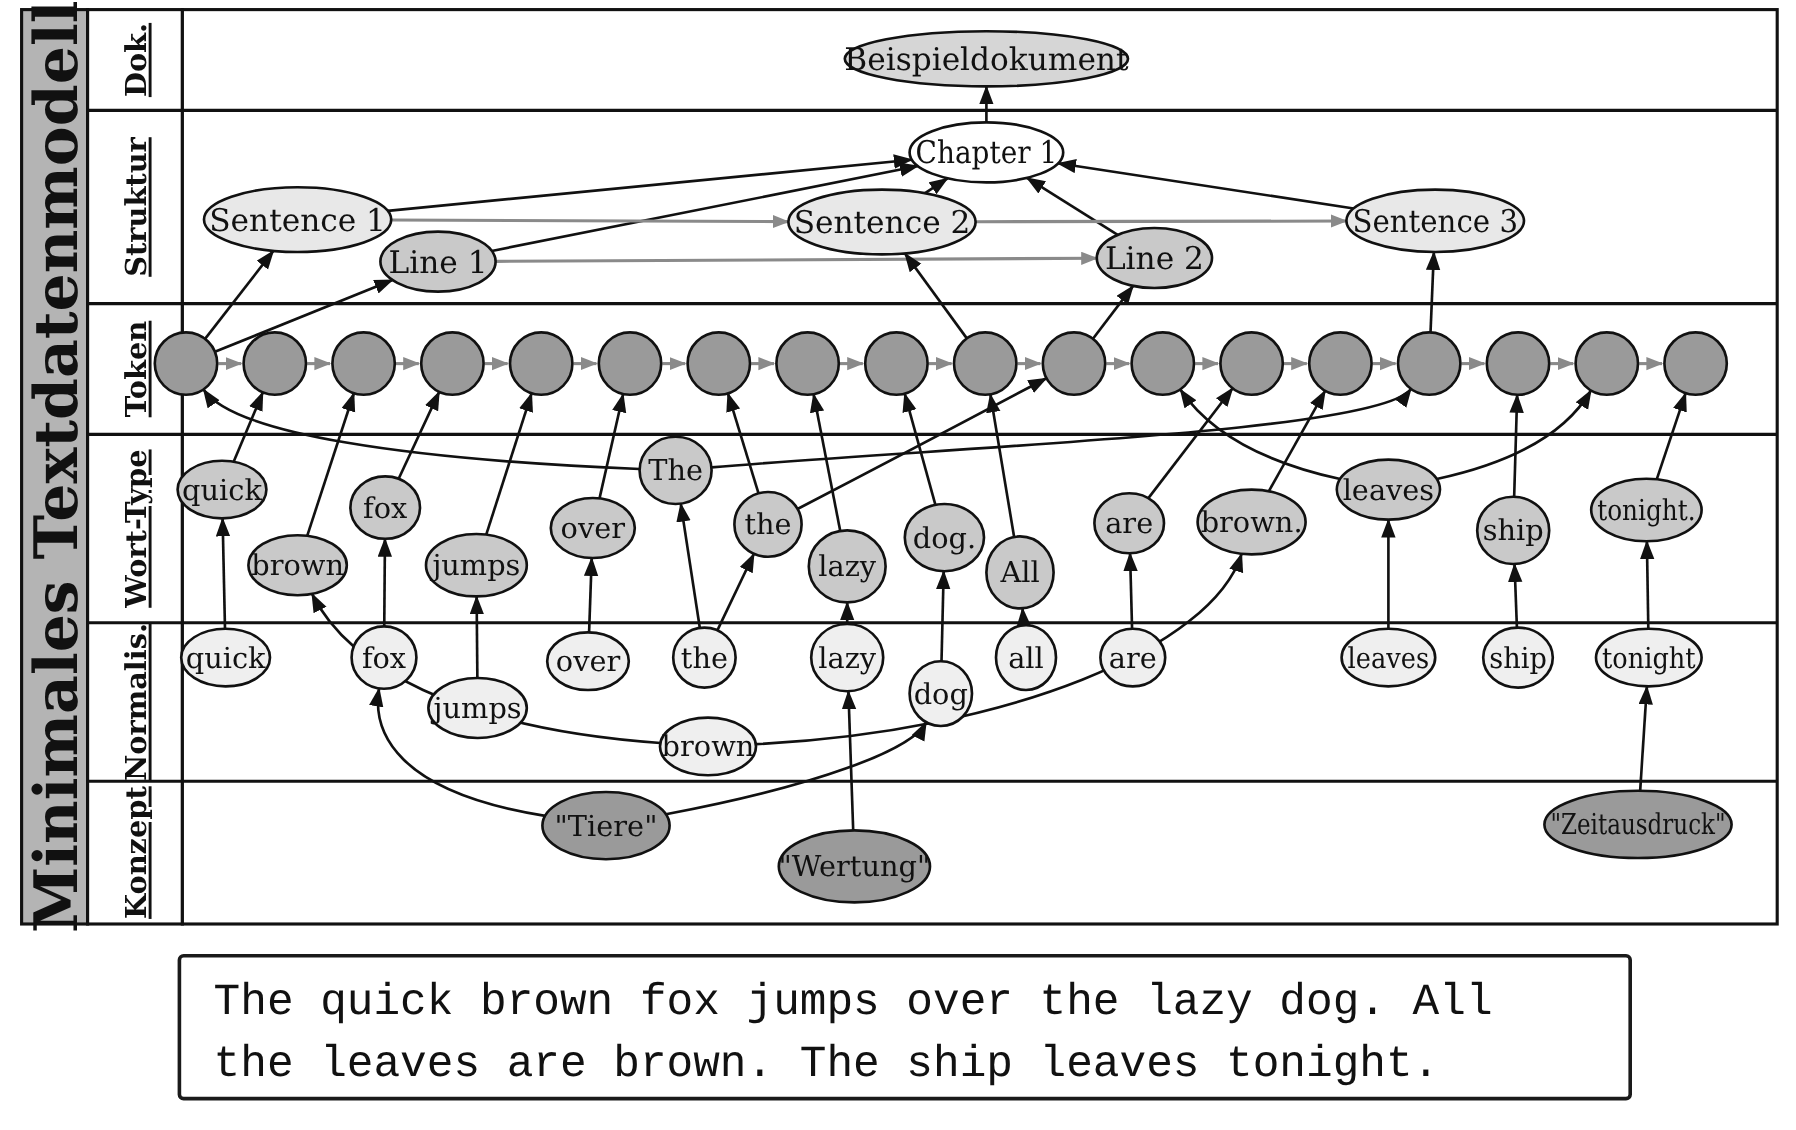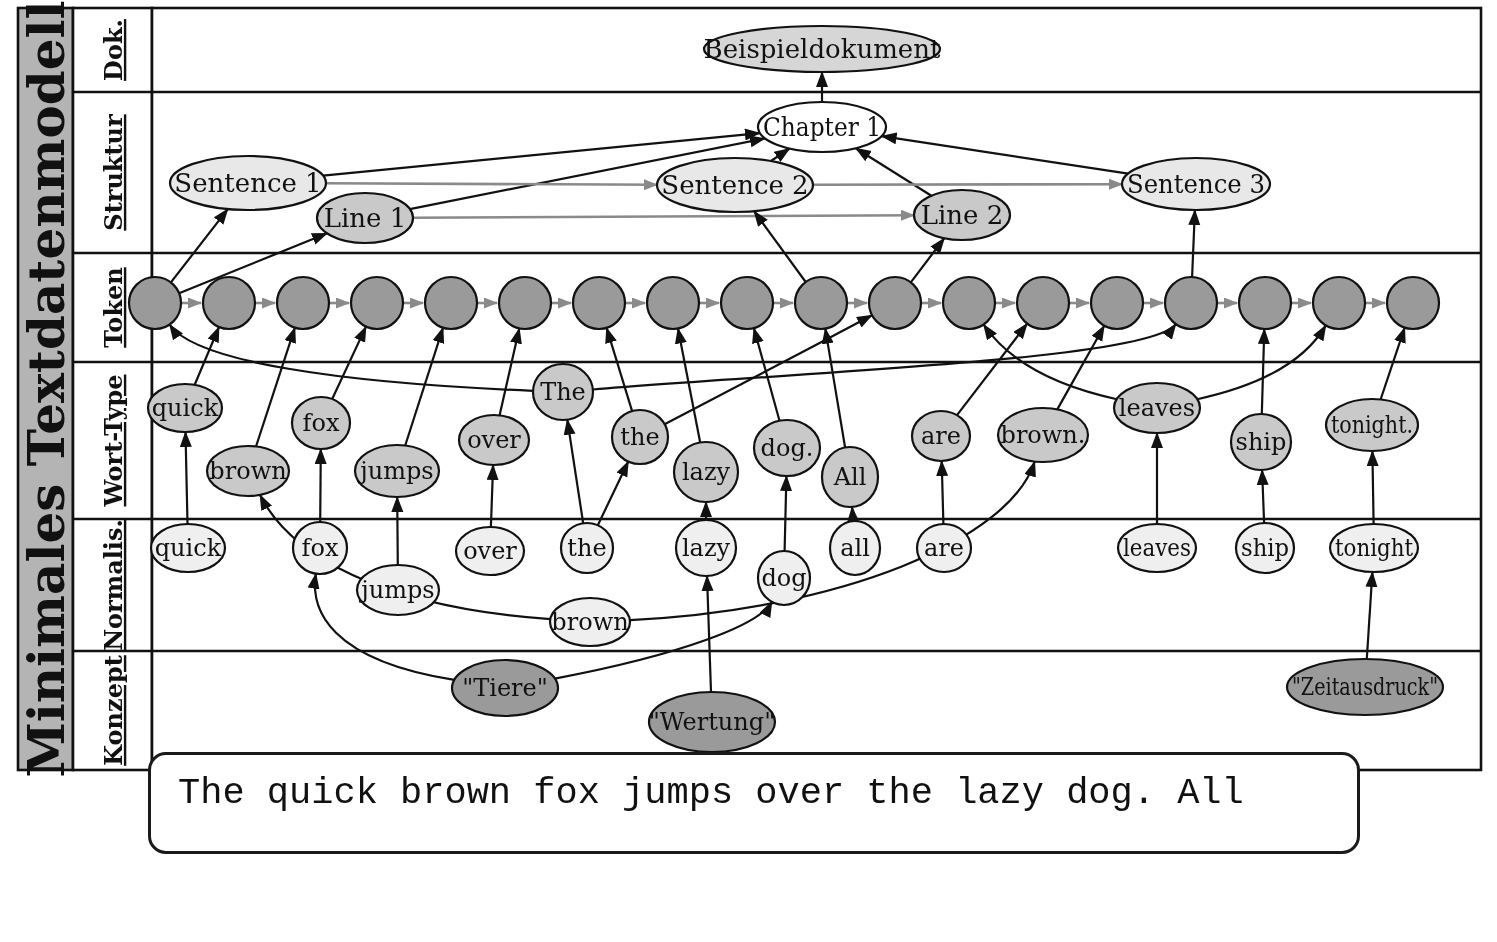--- a/index.html
+++ b/index.html
@@ -1,20 +1,20 @@
 <!DOCTYPE html>
 <html><head>
 <meta charset="utf-8">
 <style>
   html,body{margin:0;padding:0;background:#ffffff;}
   .canvas{position:relative;width:1497px;height:942px;overflow:hidden;background:#f0abfc;}
   #diagram{position:absolute;left:0;top:0;}
   .source-box{
-    position:absolute;left:148px;top:752px;width:1212px;height:102px;
-    box-sizing:border-box;border:3px solid #1a1a1a;border-radius:18px;
+    position:absolute;left:148px;top:795px;width:1212px;height:122px;
+    box-sizing:border-box;border:3px solid #1a1a1a;border-radius:5px;
     background:#ffffff;padding:12px 0 0 27px;
     font-family:"Liberation Mono",monospace;font-size:37px;line-height:52px;
     color:#111111;white-space:nowrap;
   }
 </style>
 </head>
 <body>
 
 <div class="canvas">
   <svg id="diagram" width="1497" height="942" viewBox="0 0 1497 942" xmlns="http://www.w3.org/2000/svg">
@@ -282,14 +282,15 @@
       <text x="113.5" y="50" dy="0.35em" text-anchor="middle" transform="rotate(-90 113.5 50)" fill="#111111" font-family="&quot;DejaVu Serif&quot;, serif" font-size="24" font-weight="bold" style="text-decoration:underline;">Dok.</text>
       <text x="113.5" y="172.5" dy="0.35em" text-anchor="middle" transform="rotate(-90 113.5 172.5)" fill="#111111" font-family="&quot;DejaVu Serif&quot;, serif" font-size="24" font-weight="bold" style="text-decoration:underline;">Struktur</text>
       <text x="113.5" y="307.5" dy="0.35em" text-anchor="middle" transform="rotate(-90 113.5 307.5)" fill="#111111" font-family="&quot;DejaVu Serif&quot;, serif" font-size="24" font-weight="bold" style="text-decoration:underline;">Token</text>
       <text x="113.5" y="440.5" dy="0.35em" text-anchor="middle" transform="rotate(-90 113.5 440.5)" fill="#111111" font-family="&quot;DejaVu Serif&quot;, serif" font-size="24" font-weight="bold" style="text-decoration:underline;">Wort-Type</text>
       <text x="113.5" y="585" dy="0.35em" text-anchor="middle" transform="rotate(-90 113.5 585)" fill="#111111" font-family="&quot;DejaVu Serif&quot;, serif" font-size="24" font-weight="bold" style="text-decoration:underline;">Normalis.</text>
       <text x="113.5" y="710.5" dy="0.35em" text-anchor="middle" transform="rotate(-90 113.5 710.5)" fill="#111111" font-family="&quot;DejaVu Serif&quot;, serif" font-size="24" font-weight="bold" style="text-decoration:underline;">Konzept</text>
       <text x="46.5" y="389" dy="0.35em" text-anchor="middle" transform="rotate(-90 46.5 389)" fill="#111111" font-family="&quot;DejaVu Serif&quot;, serif" font-size="50" font-weight="bold">Minimales Textdatenmodell</text>
     </svg>
   <div class="source-box">
     <div>The quick brown fox jumps over the lazy dog. All</div>
+    <div>the leaves are brown. The ship leaves tonight.</div>
   </div>
 </div>
 
 </body></html>

